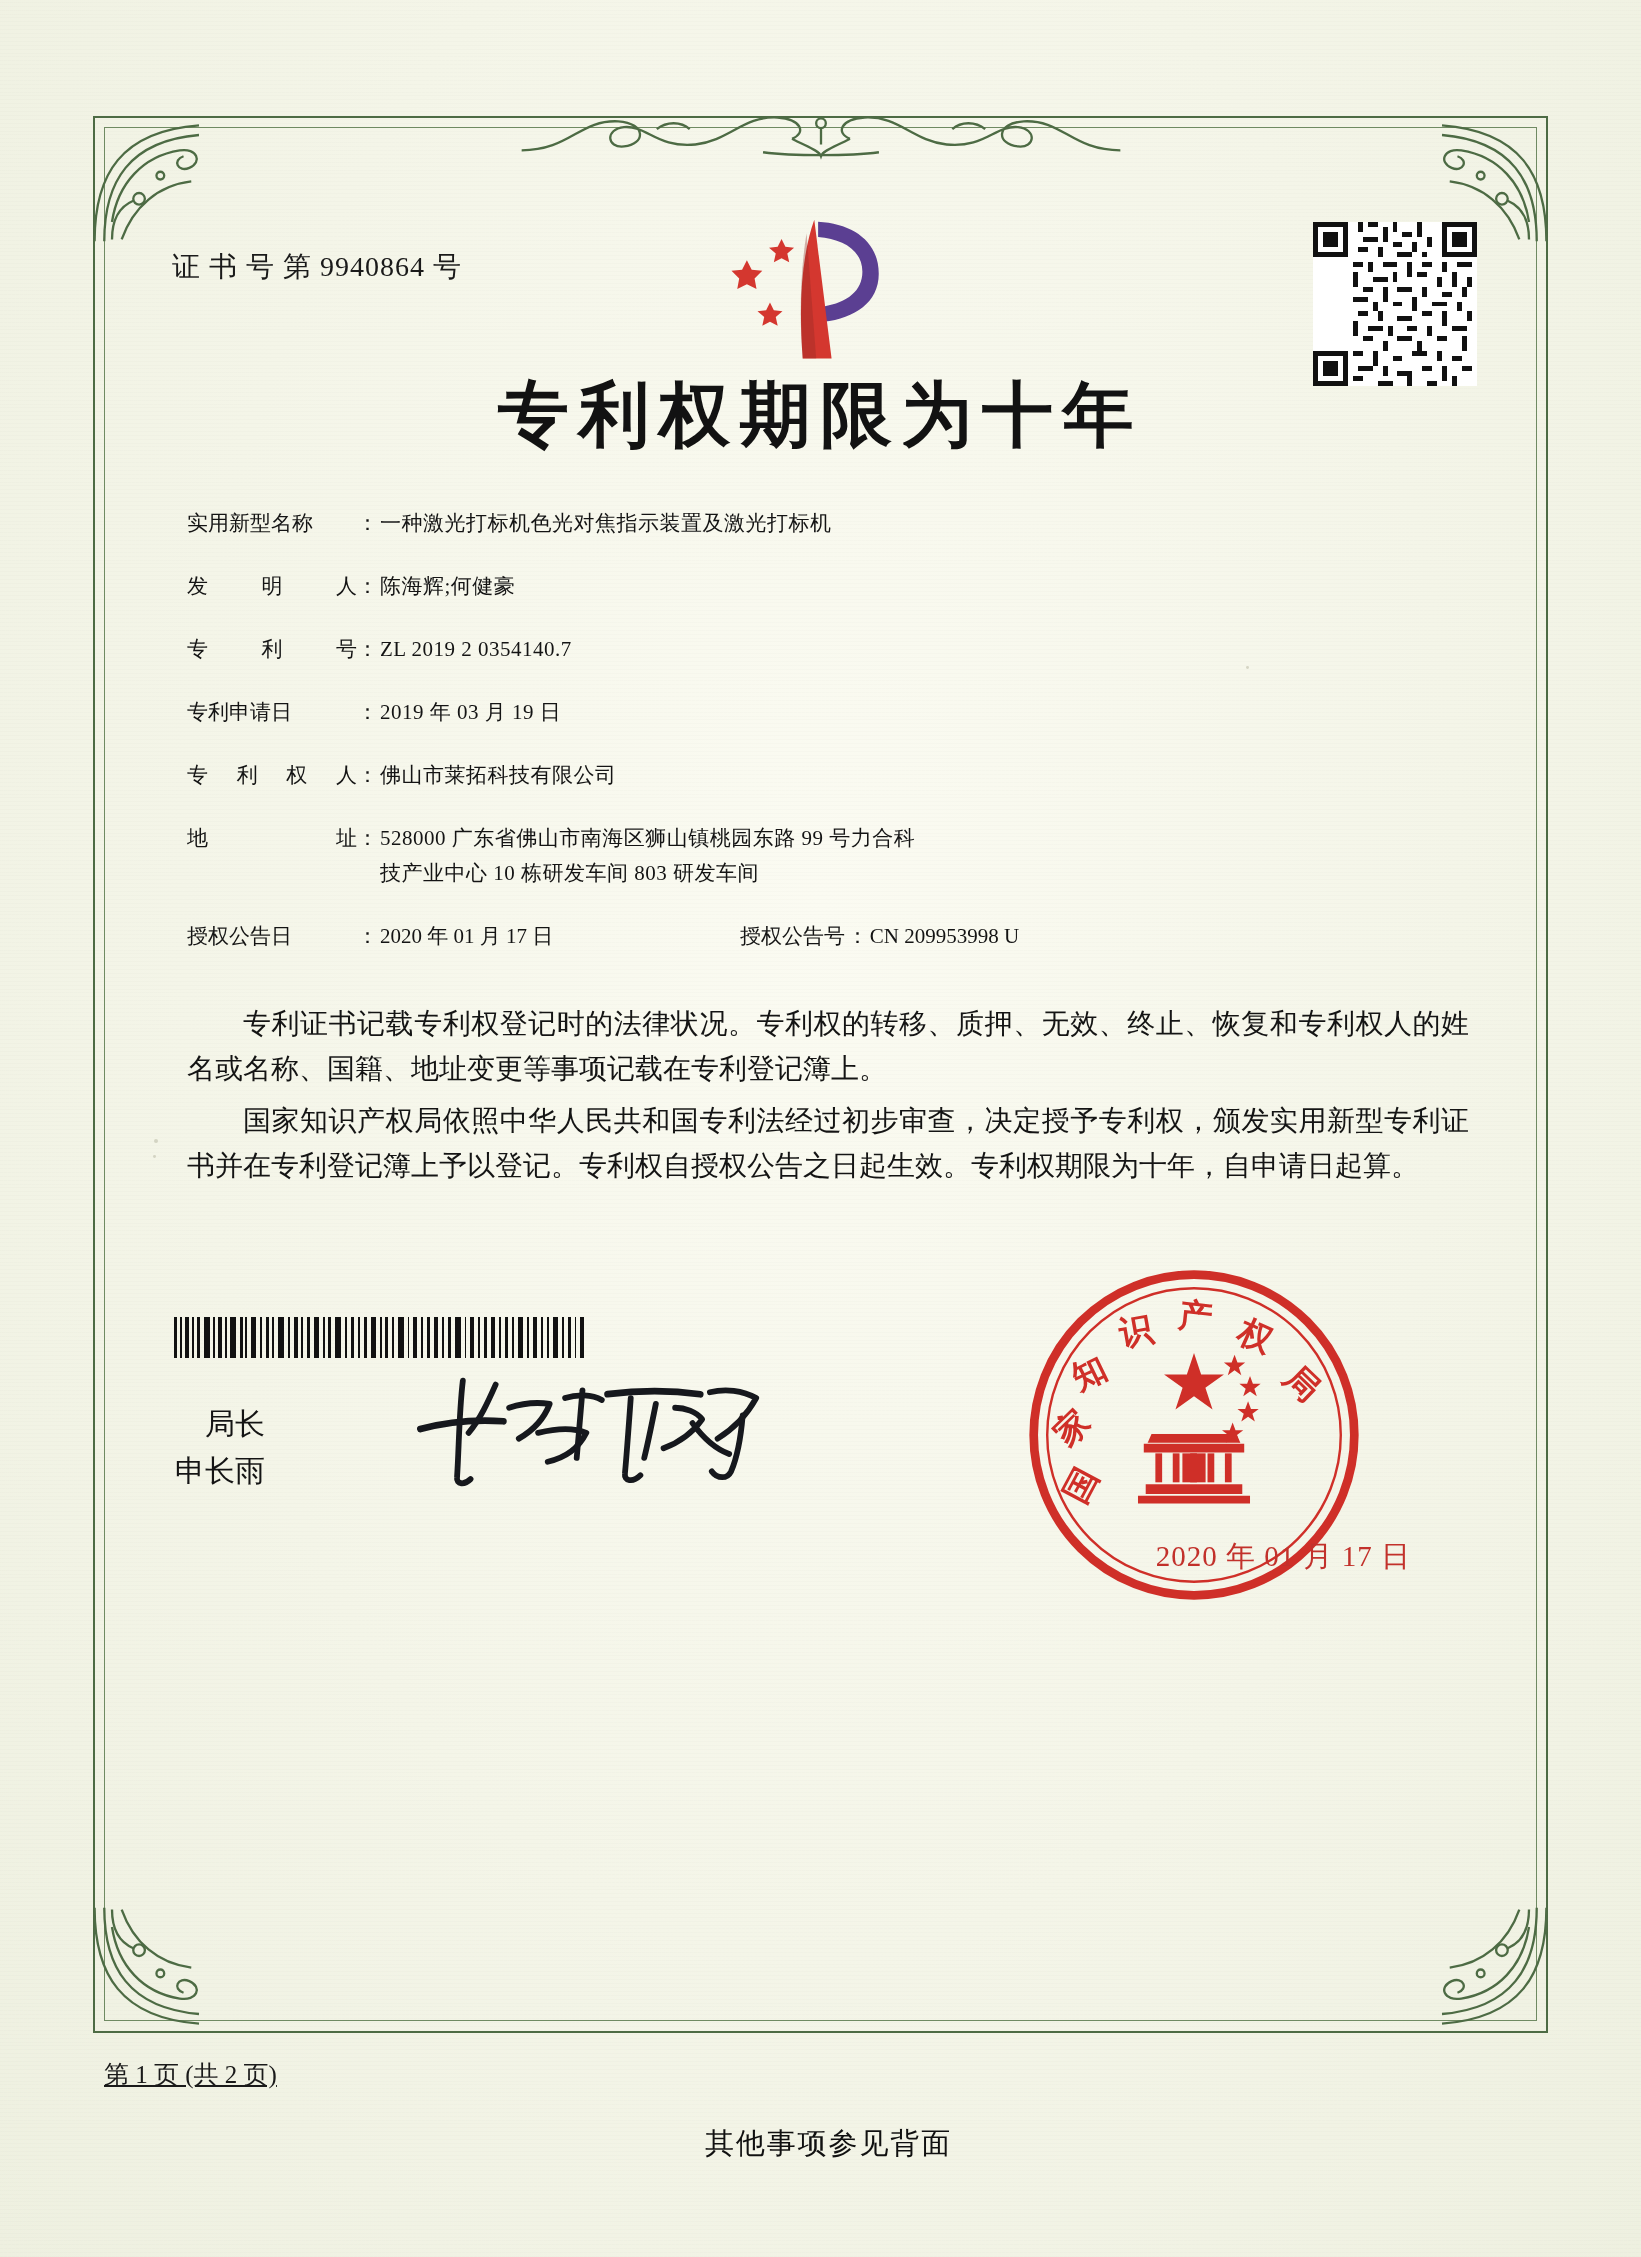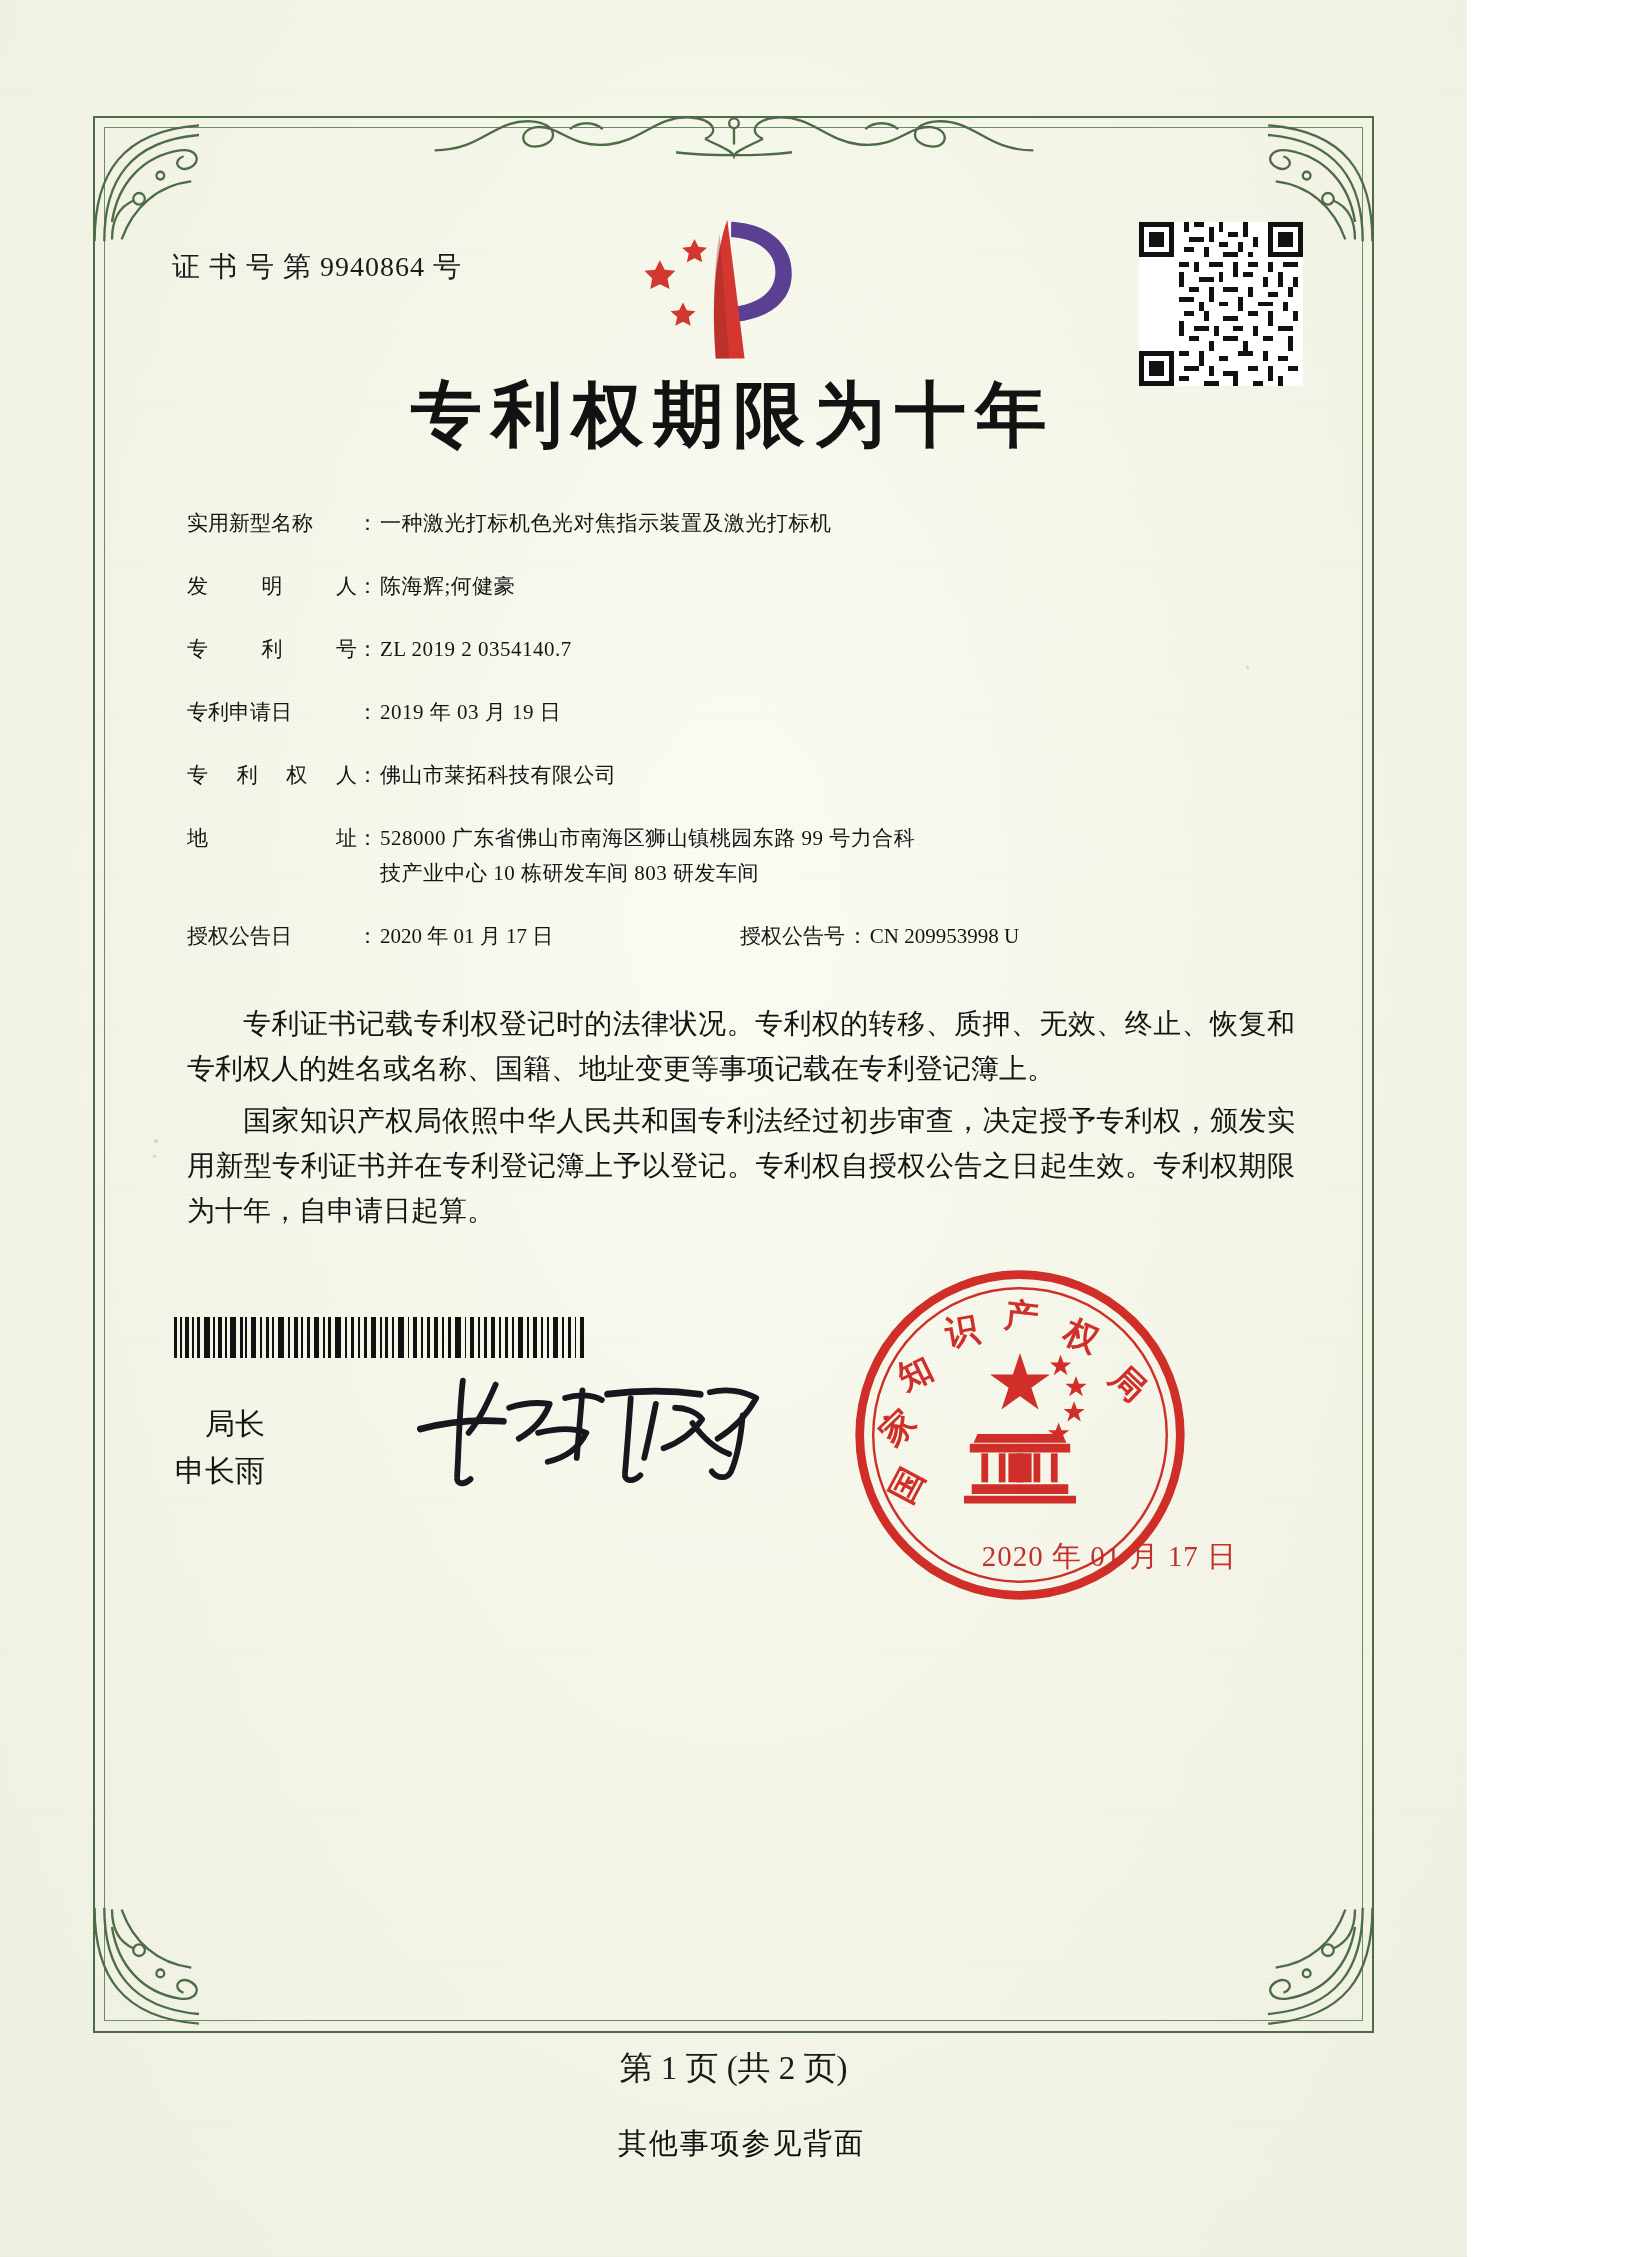--- a/index.html
+++ b/index.html
@@ -4,21 +4,21 @@
 <style>
   html,body{margin:0;padding:0;}
   body{
     width:1641px;height:2257px;
     background:#ffffff;
     font-family:"Liberation Serif", serif;
     -webkit-font-smoothing:antialiased;
   }
   .page{
     position:relative;
-    width:1467px;height:2257px;
+    width:1641px;height:2257px;
     background:
       repeating-linear-gradient(0deg, rgba(0,0,0,0.012) 0px, rgba(0,0,0,0.012) 1px, rgba(255,255,255,0) 1px, rgba(255,255,255,0) 3.9px),
       radial-gradient(ellipse at 50% 40%, #fbfbf2 0%, #f4f5e8 55%, #eef0e0 100%);
     overflow:hidden;
   }
   
   .border-outer{
     position:absolute;left:93px;top:116px;right:93px;bottom:224px;
     border:2.9px solid #4d6b44;
   }
@@ -117,21 +117,21 @@
   }
   .seal svg{width:100%;height:100%;display:block;}
   .seal-date{
     position:absolute;right:126px;top:1410px;
     font-size:29px;color:#c2312b;letter-spacing:1px;
     font-family:"Liberation Serif",serif;
   }
 
   .page-no{
     position:absolute;left:0;right:0;bottom:-70px;
-    text-align:center;font-size:33px;color:#1a1a1a;
+    font-size:25px;color:#1a1a1a;text-decoration:underline;
   }
 
   .footer-note{
     position:absolute;left:16px;right:0;bottom:93px;
     text-align:center;font-size:29px;color:#101010;
     letter-spacing:1.9px;
     font-family:"DejaVu Serif","Liberation Serif",serif;
   }
   .speck{position:absolute;background:#b9b9a6;border-radius:50%;opacity:.55;}
 </style>

